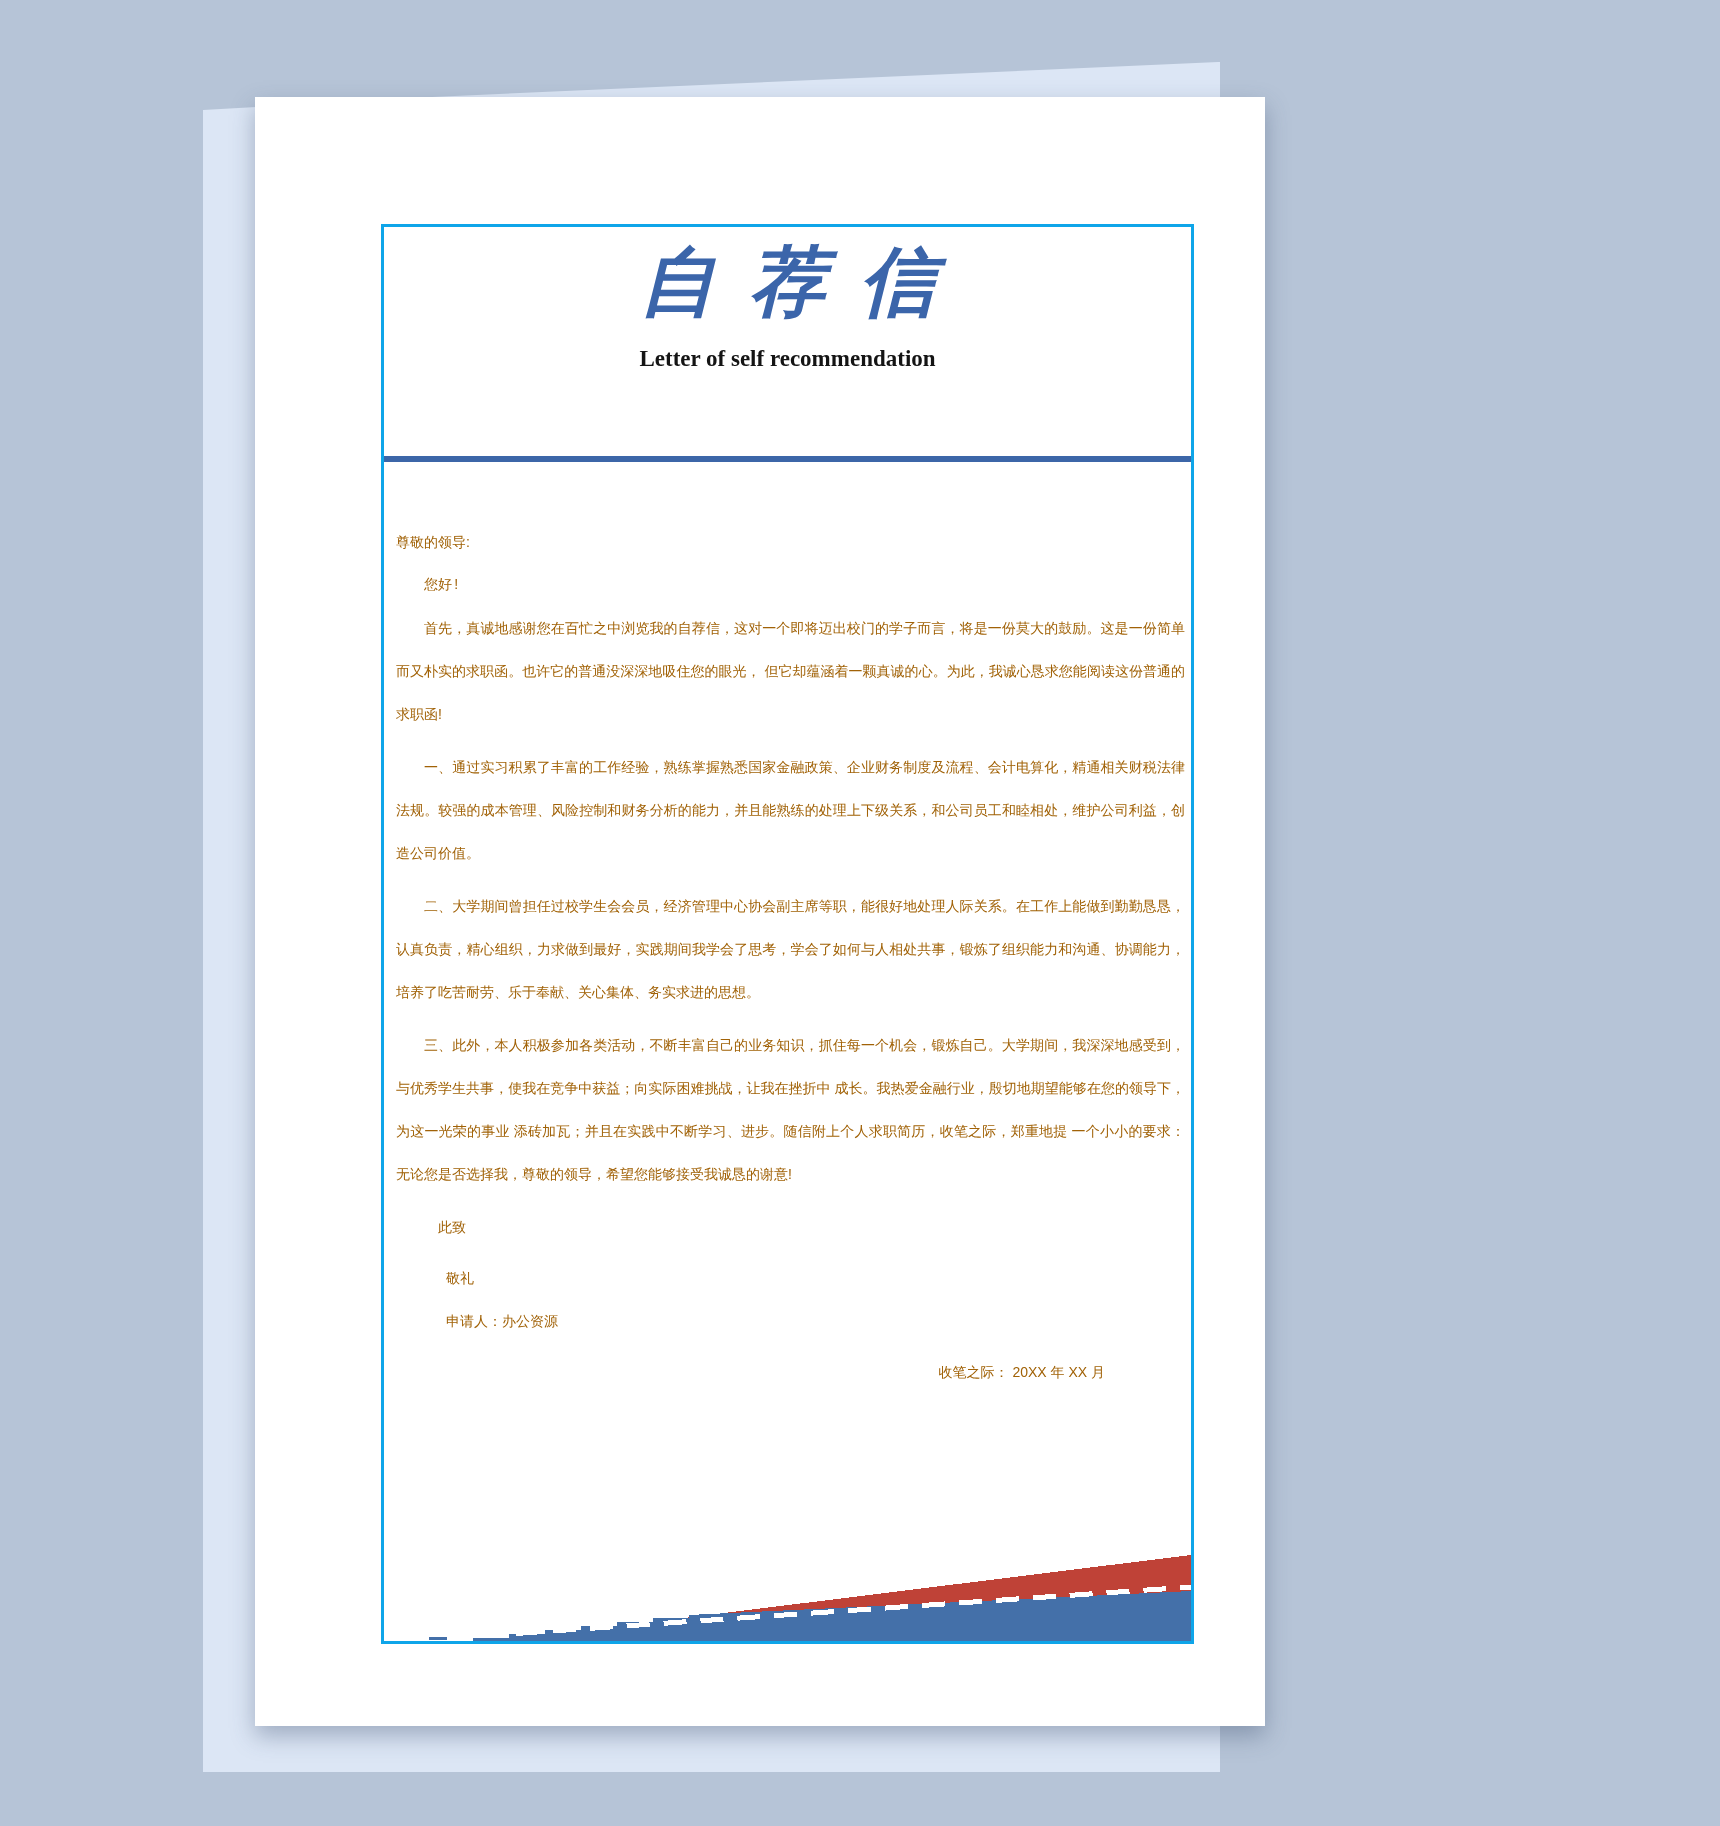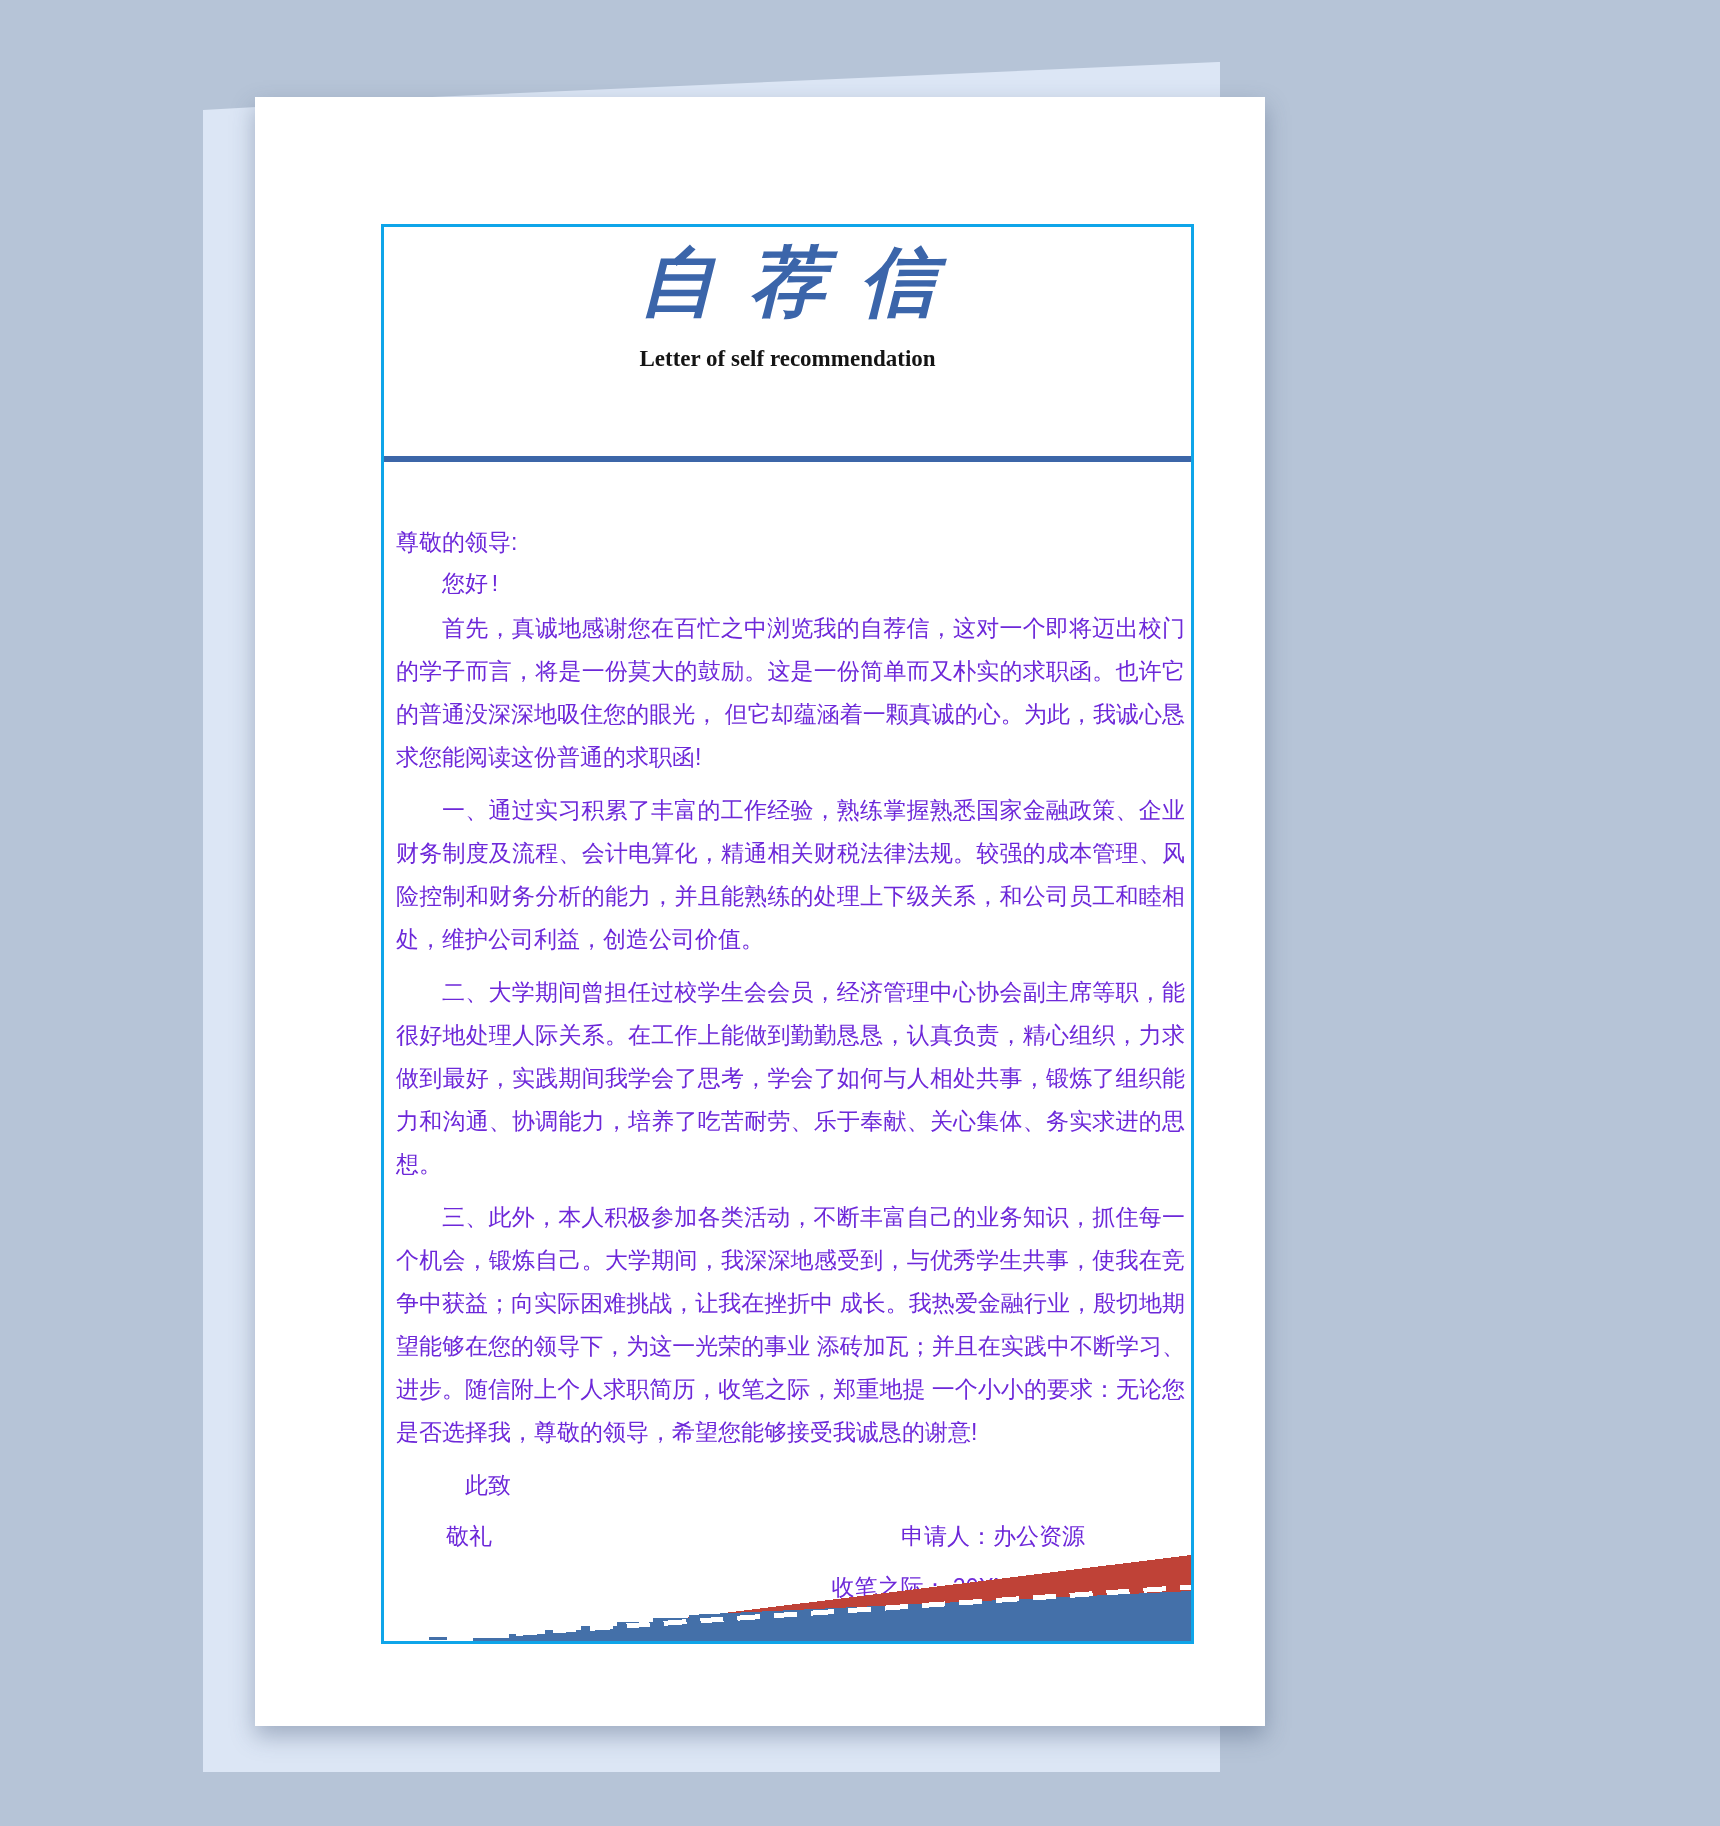--- a/index.html
+++ b/index.html
@@ -45,31 +45,32 @@
     font-family:"Liberation Serif","DejaVu Serif",serif;
     font-weight:bold;font-size:23px;line-height:28px;
     color:#141414;
   }
   .title-divider{
     position:absolute;top:229px;left:0;width:100%;height:6px;
     background:#3c66a8;
   }
   .letter-body{
     position:absolute;top:294px;left:12px;right:6px;
-    font-size:23px;line-height:43px;color:#6d28d9;
+    font-size:14px;line-height:43px;color:#a16207;
     text-align:justify;
   }
   .letter-body p{margin:0;}
   .para{text-indent:2em;margin-bottom:10px !important;}
   .salutation{text-indent:0;}
   .greeting{text-indent:2em;font-family:Liberation Mono, monospace;}
   .close-respect{text-indent:3em;margin-top:2px !important;}
   .sign-row{
     display:flex;justify-content:space-between;align-items:baseline;
     margin-top:8px;
+    flex-direction:column;
   }
   .close-salute{margin-left:50px;}
   .applicant{padding-right:100px;}
   .date-row{text-align:right;padding-right:80px;margin-top:8px;}
   .bottom-deco{
     position:absolute;left:0;bottom:0;width:807px;height:120px;
     display:block;
   }
 </style>
 </head>

